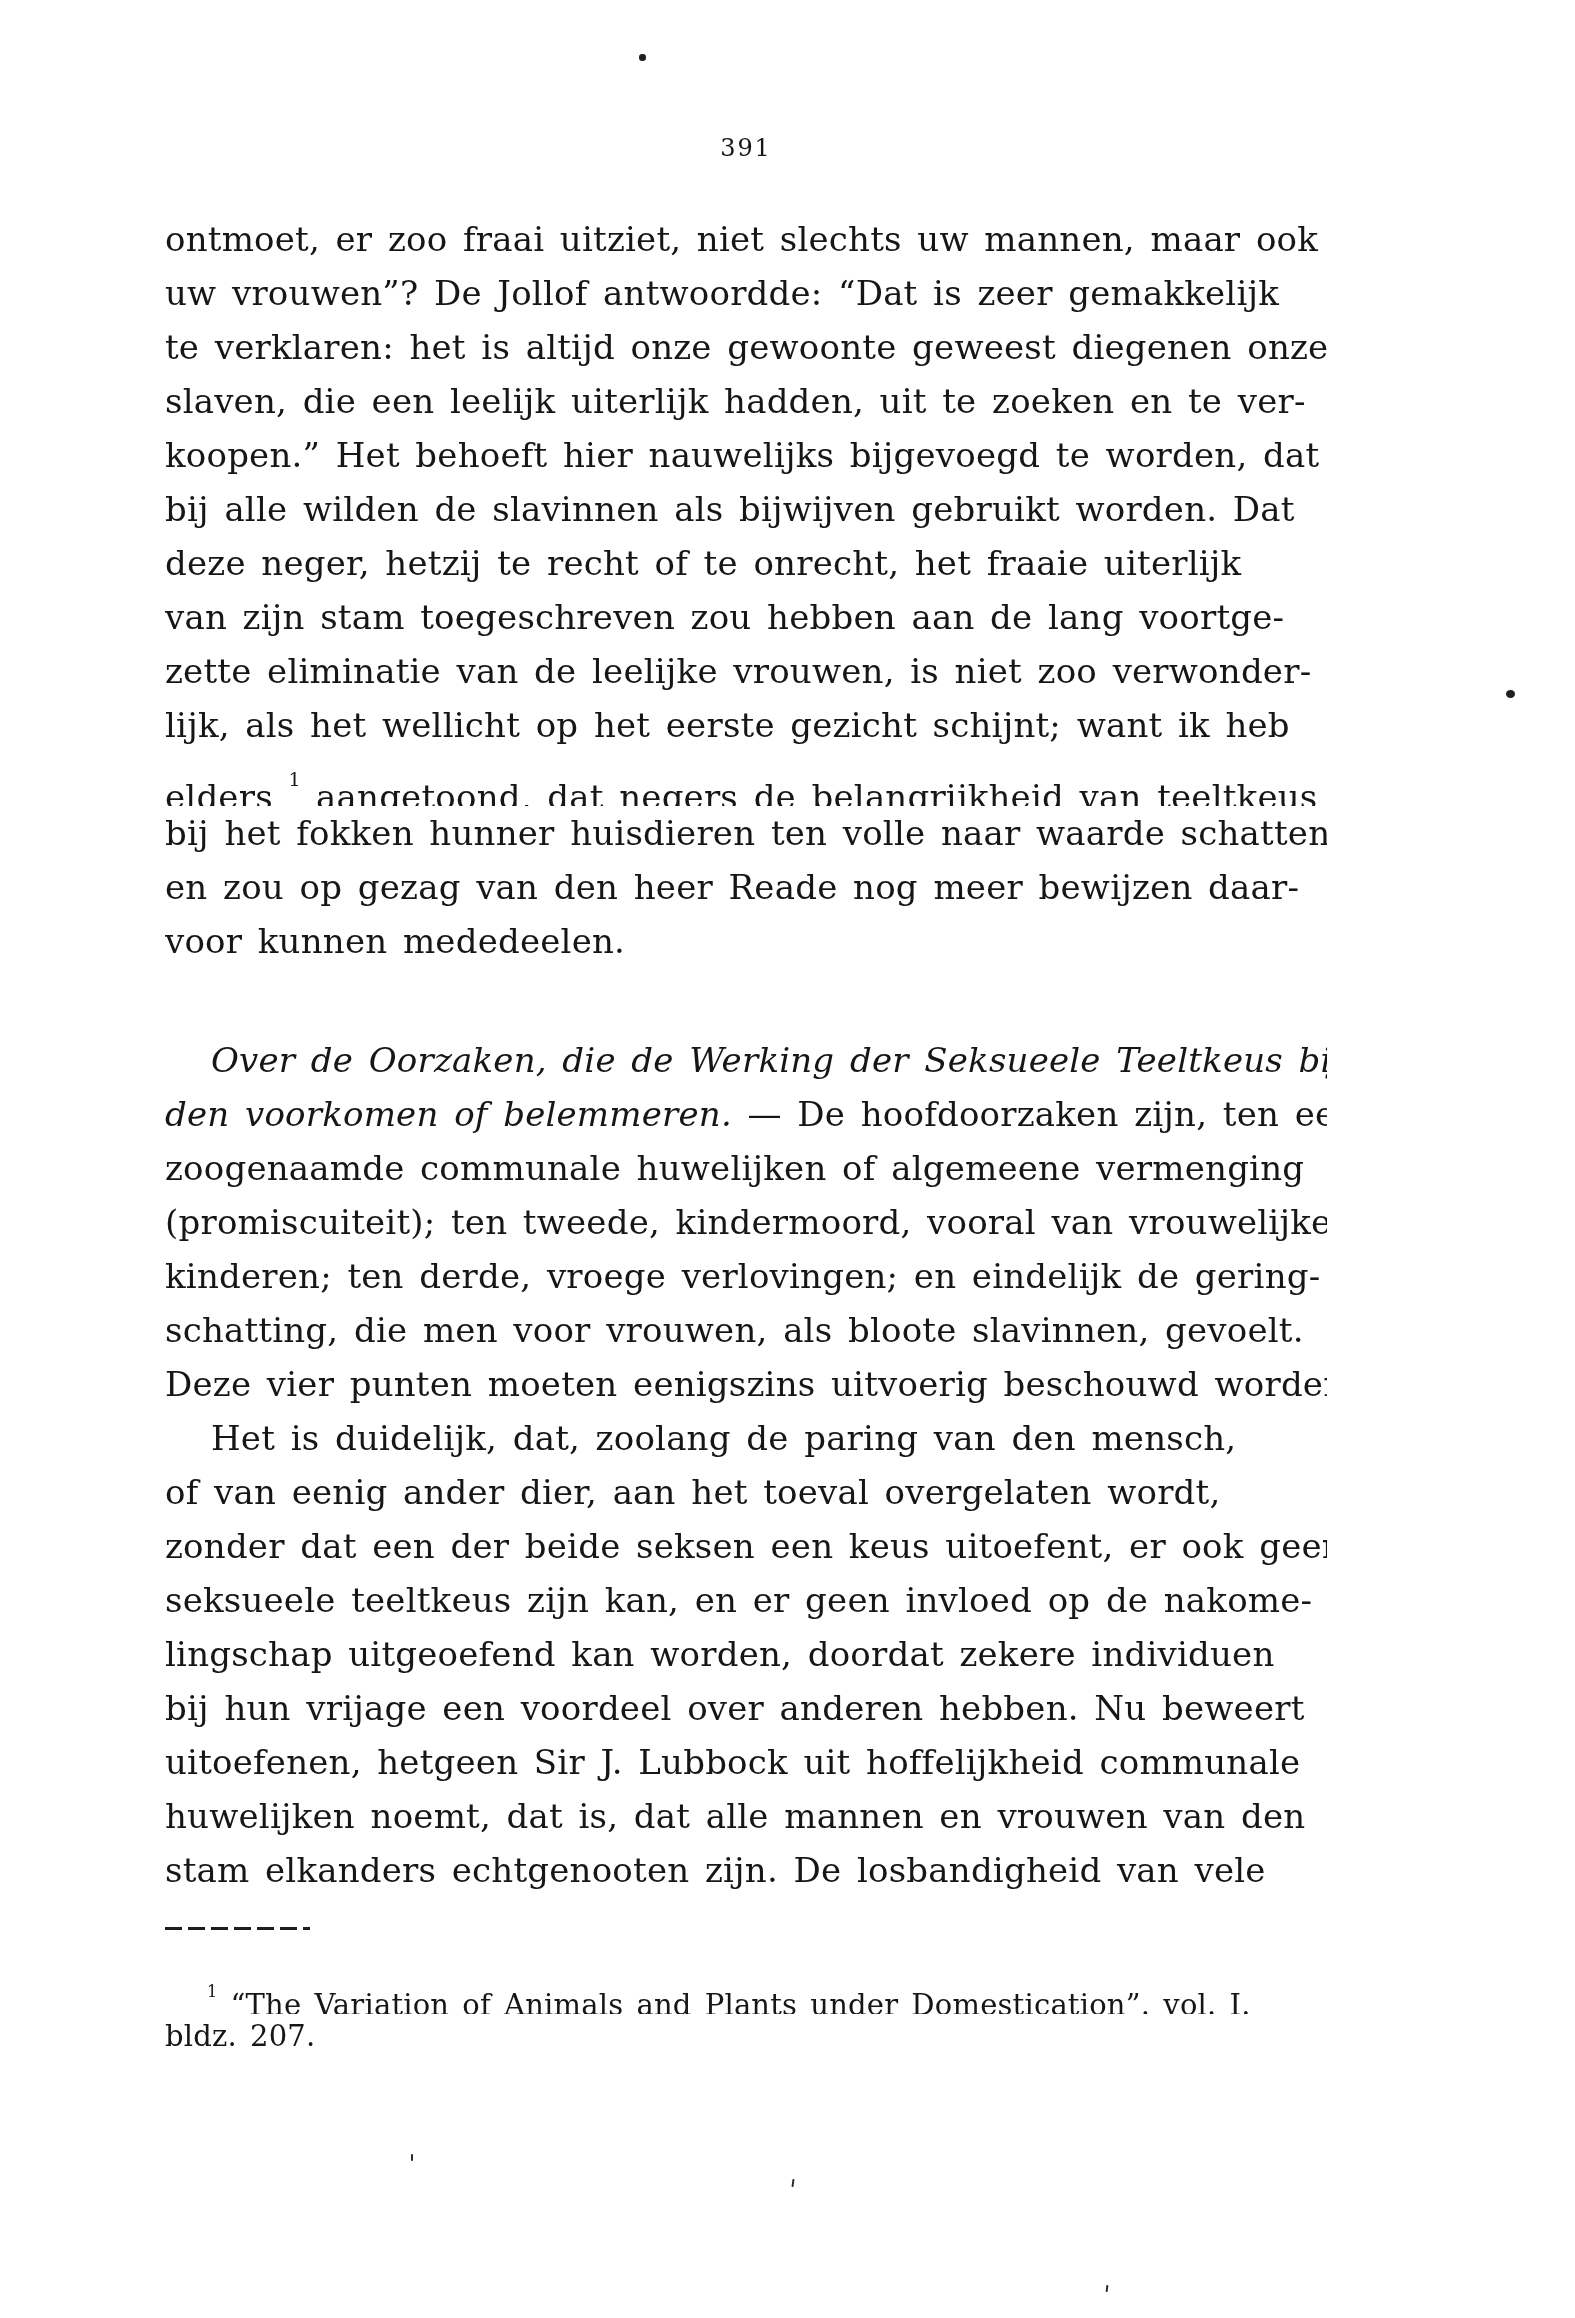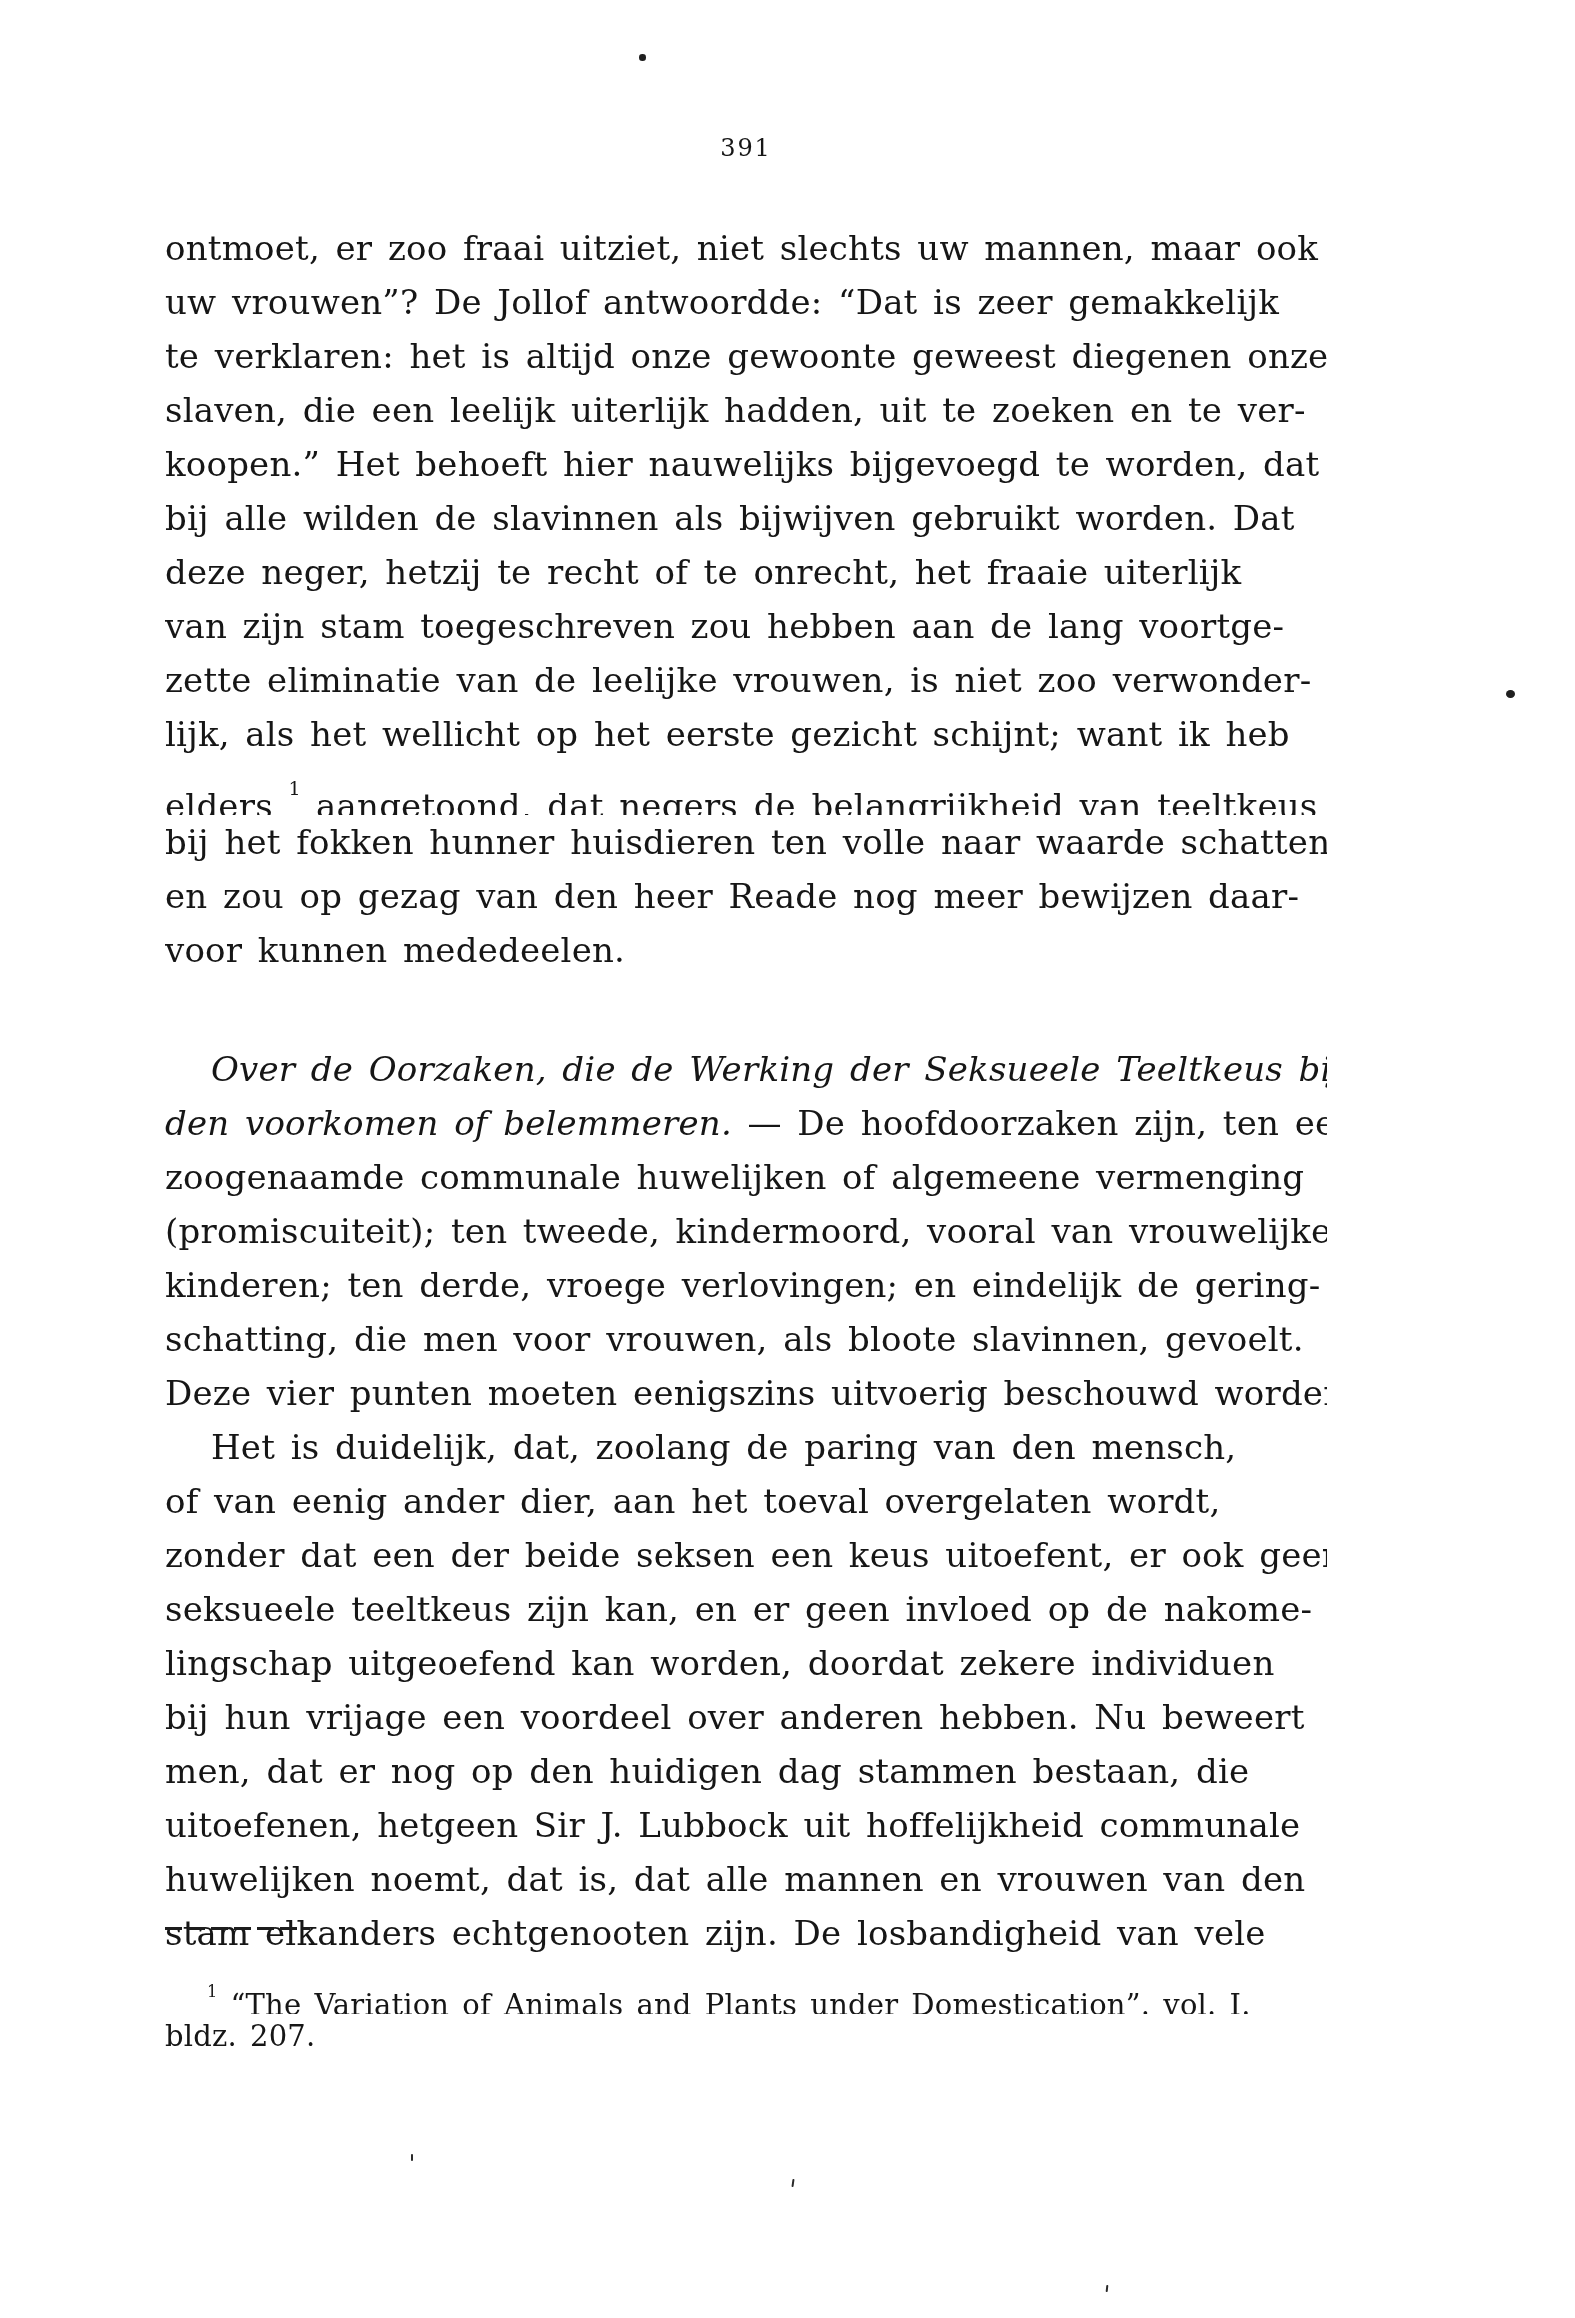--- a/index.html
+++ b/index.html
@@ -20,21 +20,21 @@
     left: 165px;
     top: 134px;
     width: 1162px;
     text-align: center;
     font-size: 24px;
     letter-spacing: 1.9px;
   }
   .text-block {
     position: absolute;
     left: 165px;
-    top: 221px;
+    top: 212px;
     width: 1162px;
     font-size: 34px;
     line-height: 54px;
     word-spacing: 4.6px;
     letter-spacing: 0.2px;
   }
   .paragraph { margin: 0; }
   .line {
     height: 54px;
     overflow: hidden;
@@ -123,21 +123,20 @@
       <div class="line"><span>schatting, die men voor vrouwen, als bloote slavinnen, gevoelt.</span></div>
       <div class="line"><span>Deze vier punten moeten eenigszins uitvoerig beschouwd worden.</span></div>
     </div>
     <div class="paragraph">
       <div class="line indent"><span>Het is duidelijk, dat, zoolang de paring van den mensch,</span></div>
       <div class="line"><span>of van eenig ander dier, aan het toeval overgelaten wordt,</span></div>
       <div class="line"><span>zonder dat een der beide seksen een keus uitoefent, er ook geen</span></div>
       <div class="line"><span>seksueele teeltkeus zijn kan, en er geen invloed op de nakome-</span></div>
       <div class="line"><span>lingschap uitgeoefend kan worden, doordat zekere individuen</span></div>
       <div class="line"><span>bij hun vrijage een voordeel over anderen hebben. Nu beweert</span></div>
-      <div class="line"><span>men, dat er nog op den huidigen dag stammen bestaan, die</span></div>
       <div class="line"><span>uitoefenen, hetgeen Sir J. Lubbock uit hoffelijkheid communale</span></div>
       <div class="line"><span>huwelijken noemt, dat is, dat alle mannen en vrouwen van den</span></div>
       <div class="line"><span>stam elkanders echtgenooten zijn. De losbandigheid van vele</span></div>
     </div>
   </div>
 
 <div class="footnote">
   <div class="footnote-rule"></div>
   <div>
       <div class="fn-line indent"><span class="sup">1</span><span> “The Variation of Animals and Plants under Domestication”. vol. I.</span></div>

